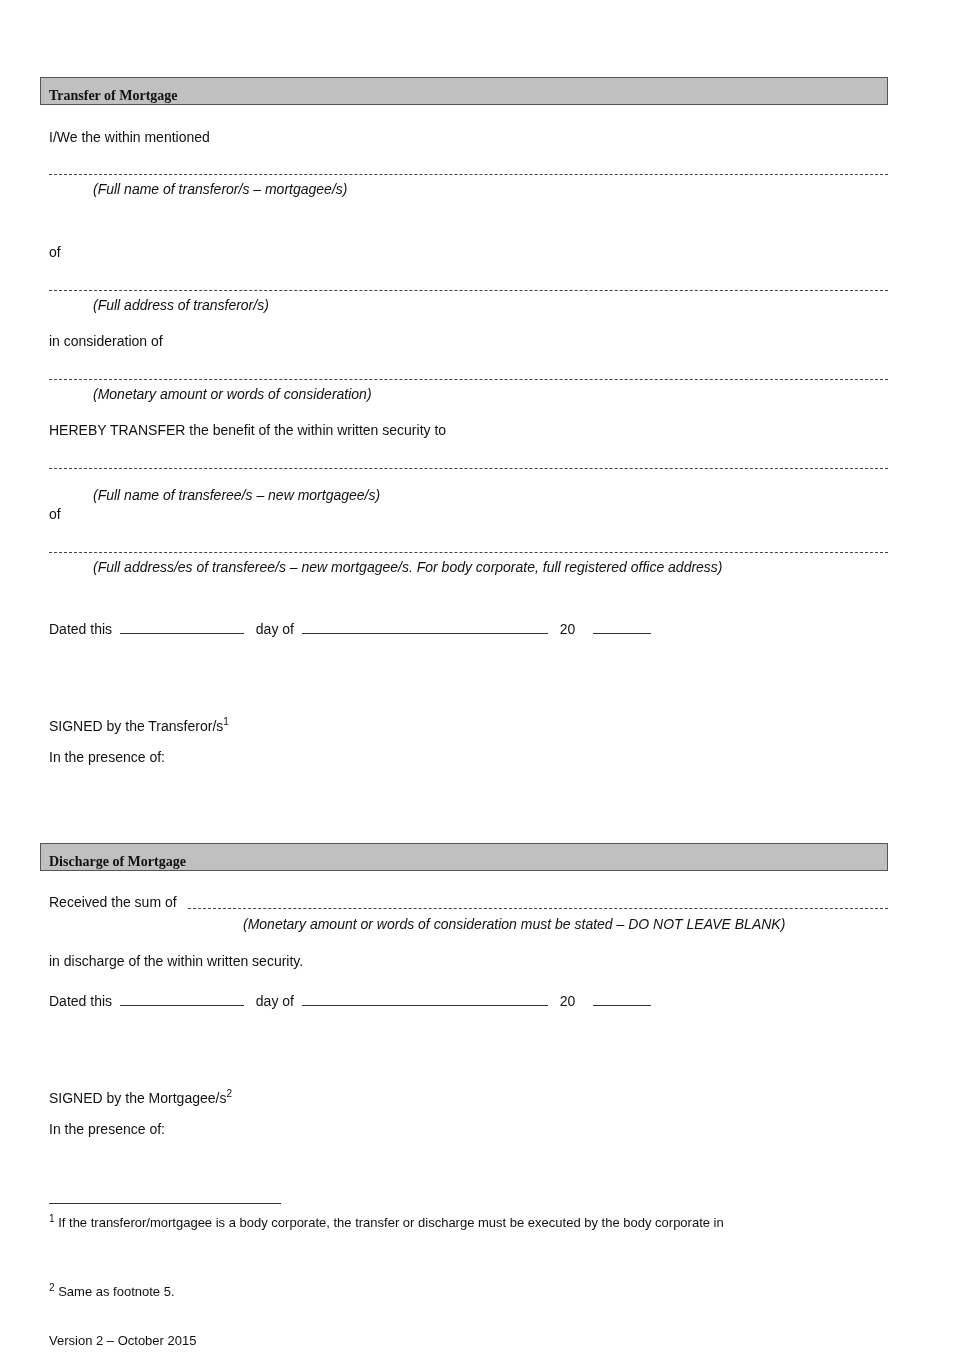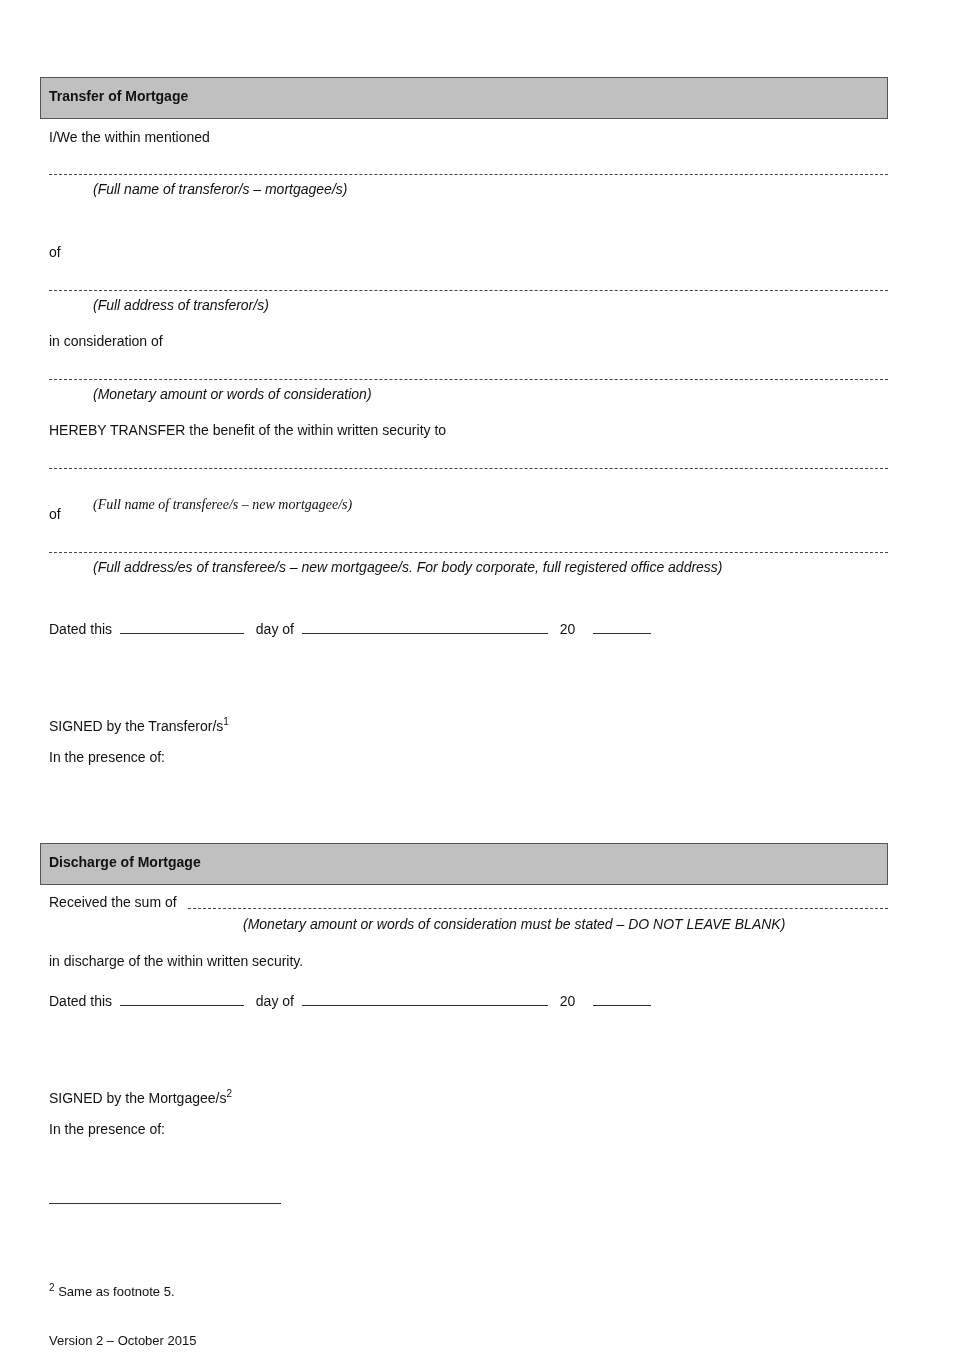--- a/index.html
+++ b/index.html
@@ -1,18 +1,18 @@
 <!DOCTYPE html>
 <html><head>
 <meta charset="utf-8">
 <style>
   html, body { margin:0; padding:0; background:#ffffff; }
   body { width:960px; height:1358px; position:relative; font-family:"Liberation Sans", sans-serif; color:#111; font-size:14px; }
   .abs { position:absolute; }
-  .header-box { position:absolute; left:40px; width:848px; height:42px; background:#c0c0c0; border:1px solid #555; box-sizing:border-box; }
+  .header-box { position:absolute; left:40px; width:848px; height:28px; background:#c0c0c0; border:1px solid #555; box-sizing:border-box;font-family:Liberation Serif, serif; }
   .header-box span { position:absolute; left:8px; top:10px; font-weight:bold; font-size:14px; }
   .txt { position:absolute; left:49px; font-size:14px; white-space:nowrap; }
   .ital { font-style:italic;margin-left:44px; }
   .line { position:absolute; left:49px; width:839px; height:0; border-top:1px solid #333; }
   .line.dotted { border-top:1px dashed #444; }
   .blank { display:inline-block; border-bottom:1px solid #333; height:12px; vertical-align:baseline; }
   sup { font-size:10px; vertical-align:super; line-height:0; }
   .fn { position:absolute; left:49px; font-size:13px; line-height:17px; }
 </style>
 </head>
@@ -29,21 +29,21 @@
 <div class="txt" style="top:244px;">of</div>
 <div class="line dotted" style="top:290px;"></div>
 <div class="txt ital" style="top:297px;">(Full address of transferor/s)</div>
 
 <div class="txt" style="top:333px;">in consideration of</div>
 <div class="line dotted" style="top:379px;"></div>
 <div class="txt ital" style="top:386px;">(Monetary amount or words of consideration)</div>
 
 <div class="txt" style="top:422px;">HEREBY TRANSFER the benefit of the within written security to</div>
 <div class="line dotted" style="top:468px;"></div>
-<div class="txt ital" style="top:497px;font-family:Liberation Serif, serif;">(Full name of transferee/s – new mortgagee/s)</div>
+<div class="txt ital" style="top:487px;">(Full name of transferee/s – new mortgagee/s)</div>
 
 <div class="txt" style="top:506px;">of</div>
 <div class="line dotted" style="top:552px;"></div>
 <div class="txt ital" style="top:559px;">(Full address/es of transferee/s – new mortgagee/s.  For body corporate, full registered office address)</div>
 
 <div class="txt" style="top:621px;">
   <span>Dated this</span>
   <span class="blank" style="width:124px;margin:0 8px 0 4px;"></span>
   <span>day of</span>
   <span class="blank" style="width:246px;margin:0 8px 0 4px;"></span>
@@ -76,19 +76,20 @@
 </div>
 
 <div class="txt" style="top:1090px;">
   <span>SIGNED by the Mortgagee/s</span><sup>2</sup>
 </div>
 <div class="txt" style="top:1121px;">In the presence of:</div>
 
 <div class="abs" style="left:49px;top:1203px;width:232px;border-top:1px solid #333;"></div>
 
 <div class="fn" style="top:1214px;">
+  <div><sup>1</sup> <span>If the transferor/mortgagee is a body corporate, the transfer or discharge must be executed by the body corporate in</span></div>
 </div>
 
 <div class="fn" style="top:1283px;">
   <sup>2</sup> <span>Same as footnote 5.</span>
 </div>
 
 <div class="fn" style="top:1332px;">Version 2 – October 2015</div>
 
 </body></html>

